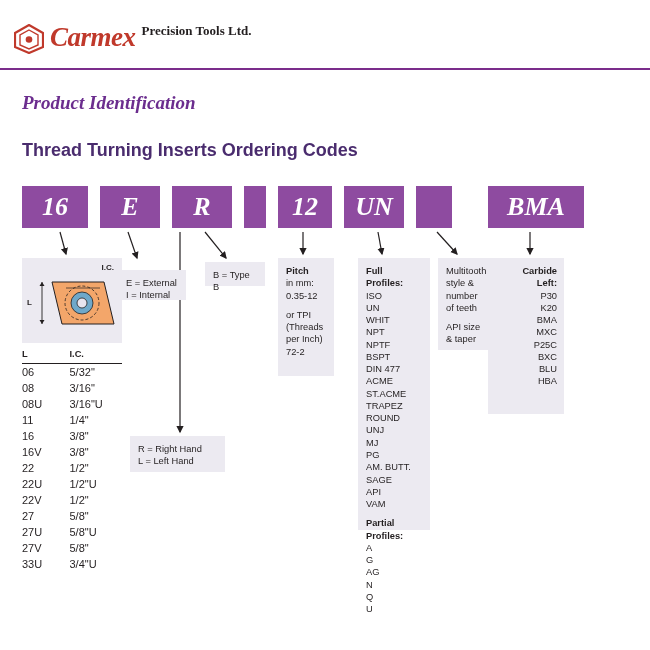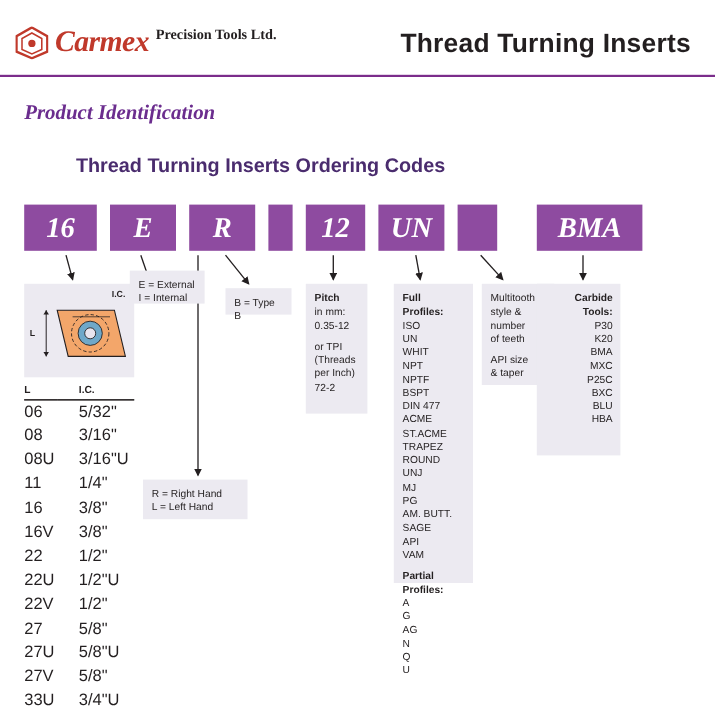--- a/index.html
+++ b/index.html
@@ -56,21 +56,20 @@
     position:absolute; left: 22px; top: 92px;
     font-family: "Liberation Serif", serif;
     font-style: italic; font-weight: bold;
     font-size: 19px;
     color: #6b2d8e;
   }
   .sub-title {
     position:absolute; left: 22px; top: 140px;
     font-size: 18px; font-weight: bold;
     color: #4a2c6e;
-    margin-left: 47px;
   }
 
   
   .code-box {
     position: absolute;
     background: #8e4ba0;
     color: #ffffff;
     font-family: "Liberation Serif", serif;
     font-weight: bold;
     font-style: italic;
@@ -107,23 +106,23 @@
     position: absolute; left: 22px; top: 348px; width: 100px;
     font-size: 9.3px; line-height: 1.46;
   }
   .size-table table { border-collapse: collapse; width: 100%; }
   .size-table th {
     text-align: left; font-weight: bold; font-size: 9.3px;
     padding: 0 0 1px 0;
     border-bottom: 1px solid #231f20;
   }
   .size-table th.c2, .size-table td.c2 { padding-left: 20px; }
-  .size-table td { padding: 0; font-size: 15px; }
-
-  .panel-ei   { left: 118px; top: 246px; width: 68px;  height: 30px; }
+  .size-table td { padding: 0; font-size: 11px; }
+
+  .panel-ei   { left: 118px; top: 270px; width: 68px;  height: 30px; }
   .panel-hand { left: 130px; top: 436px; width: 95px;  height: 36px; }
   .panel-type { left: 205px; top: 262px; width: 60px;  height: 24px; }
   .panel-pitch{ left: 278px; top: 258px; width: 56px;  height: 118px; }
   .panel-prof { left: 358px; top: 258px; width: 72px;  height: 272px; }
   .panel-multi{ left: 438px; top: 258px; width: 66px;  height: 92px; }
   .panel-grade{ left: 488px; top: 258px; width: 76px;  height: 156px; text-align: right; }
 
   .spacer { height: 7px; }
 </style>
 </head>
@@ -134,21 +133,20 @@
     <span class="logo-mark">
       <svg width="30" height="30" viewBox="0 0 30 30">
         <polygon points="15,1 29,9 29,23 15,29 1,23 1,9" fill="none" stroke="#c0392b" stroke-width="2.2"></polygon>
         <polygon points="15,6 24,11 24,21 15,25 6,21 6,11" fill="none" stroke="#c0392b" stroke-width="1.4"></polygon>
         <circle cx="15" cy="15.5" r="3.3" fill="#c0392b"></circle>
       </svg>
     </span>
     <span class="logo-text">Carmex</span>
     <span class="logo-sub">Precision Tools Ltd.</span>
   </div>
-  <div class="header-title">Thread Turning Inserts</div>
 </div>
 
 <div class="page-title">Product Identification</div>
 <div class="sub-title">Thread Turning Inserts Ordering Codes</div>
 
 <div class="code-box" style="left:22px;  width:66px;">16</div>
 <div class="code-box" style="left:100px; width:60px;">E</div>
 <div class="code-box" style="left:172px; width:60px;">R</div>
 <div class="code-box" style="left:244px; width:22px;"></div>
 <div class="code-box" style="left:278px; width:54px;">12</div>
@@ -327,21 +325,21 @@
   <div>style &amp;</div>
   <div>number</div>
   <div>of teeth</div>
   <div class="spacer"></div>
   <div>API size</div>
   <div>&amp; taper</div>
 </div>
 
 <div class="panel panel-grade">
   <div><b>Carbide</b></div>
-  <div><b>Tools:</b></div>
+  <div><b>Left:</b></div>
   <div>P30</div>
   <div>K20</div>
   <div>BMA</div>
   <div>MXC</div>
   <div>P25C</div>
   <div>BXC</div>
   <div>BLU</div>
   <div>HBA</div>
 </div>
 

